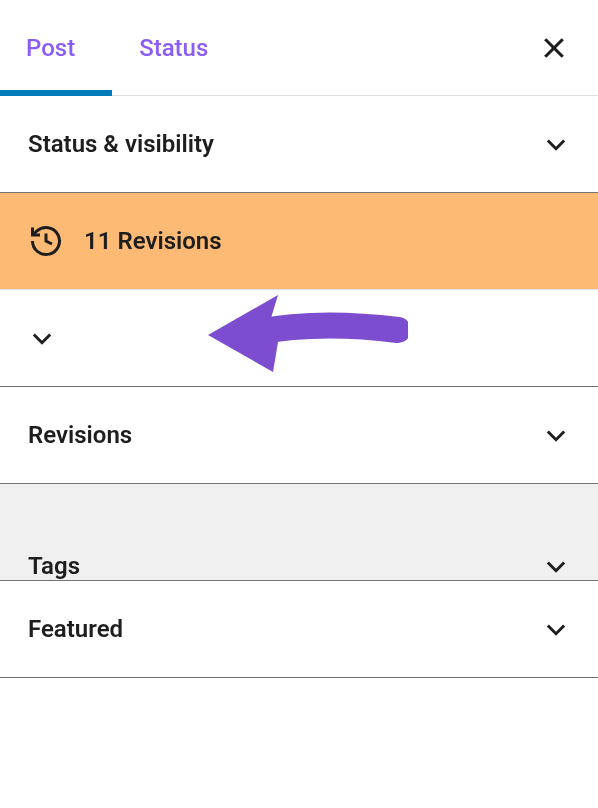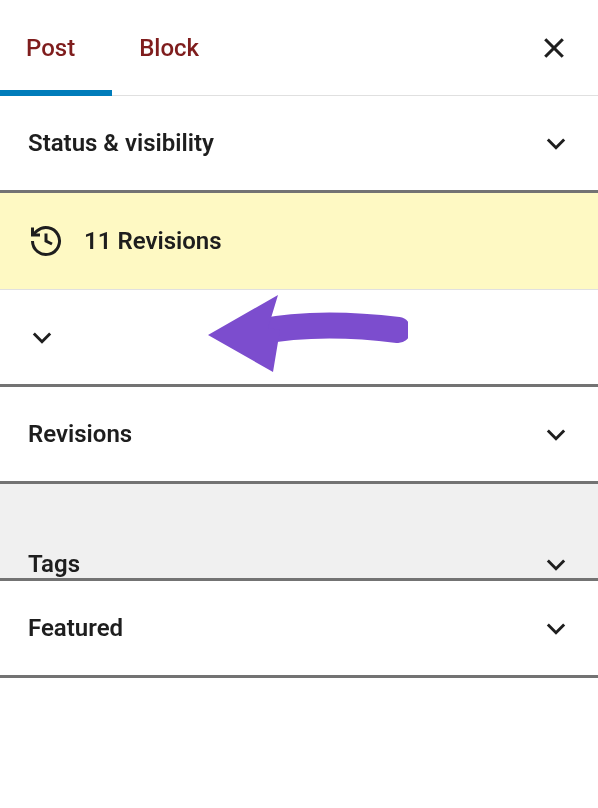--- a/index.html
+++ b/index.html
@@ -18,21 +18,21 @@
       display: flex;
       align-items: center;
       border-bottom: 1px solid #e0e0e0;
       position: relative;
       padding: 0;
       height: 96px;
     }
     .tab {
       font-size: 24px;
       font-weight: 500;
-      color: #7f1d1d;
+      color: #8b5cf6;
       padding: 0 0;
       margin-right: 48px;
       margin-left: 26px;
       cursor: pointer;
       position: relative;
       display: flex;
       align-items: center;
       height: 100%;
     }
     .tab.active::after {
@@ -60,21 +60,21 @@
     .close-btn svg {
       width: 30px;
       height: 30px;
     }
     .panel-row {
       display: flex;
       align-items: center;
       justify-content: space-between;
       padding: 0 28px;
       height: 97px;
-      border-bottom: 3px solid #737373;
+      border-bottom: 1px solid #737373;
       cursor: pointer;
       background: #fff;
     }
     .panel-row.highlighted {
       background: #f0f0f0;
       align-items: flex-end;
     }
     .panel-label {
       font-size: 24px;
       font-weight: 600;
@@ -87,21 +87,21 @@
       align-items: center;
       justify-content: center;
     }
     .revisions-row {
       display: flex;
       align-items: center;
       padding: 0 28px;
       height: 97px;
       border-bottom: 1px solid #e0e0e0;
       cursor: pointer;
-      background: #fef9c3;
+      background: #fdba74;
     }
     .history-icon {
       width: 36px;
       height: 36px;
       margin-right: 20px;
     }
     .revisions-label {
       font-size: 24px;
       font-weight: 600;
       color: #1e1e1e;
@@ -118,21 +118,21 @@
   </style>
 </head>
 <body>
 
 <div class="panel-container">
   <div class="tabs-header">
     <div class="tab active">
       <span>Post</span>
     </div>
     <div class="tab">
-      <span>Block</span>
+      <span>Status</span>
     </div>
     <div class="close-btn">
       <svg viewBox="0 0 24 24" fill="none" stroke="#1e1e1e" stroke-width="2.5">
         <line x1="5" y1="5" x2="19" y2="19"></line>
         <line x1="19" y1="5" x2="5" y2="19"></line>
       </svg>
     </div>
   </div>
 
   <div class="panel-row">

